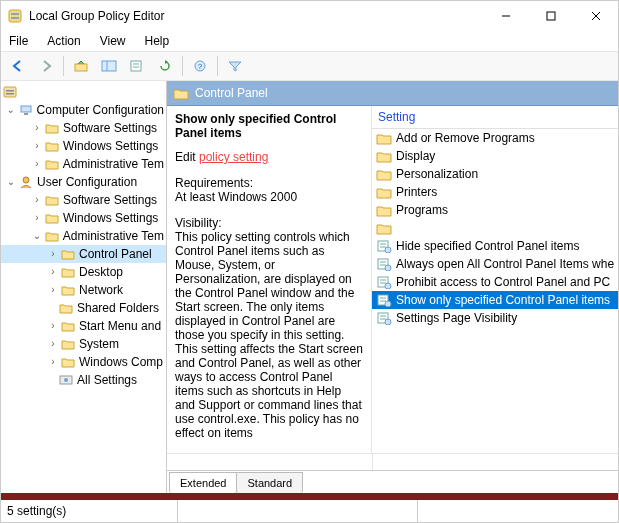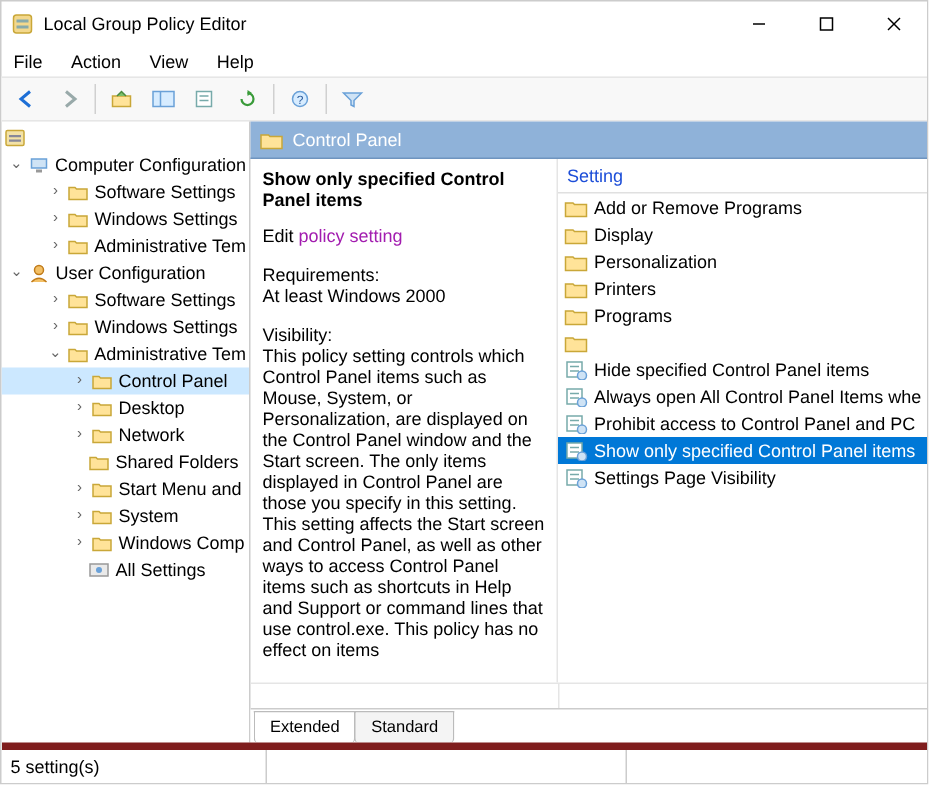--- a/index.html
+++ b/index.html
@@ -21,34 +21,34 @@
   .tree-row{display:flex;align-items:center;height:18px;white-space:nowrap;gap:2px}
   .tree-row.selected{background:#cce8ff}
   .tree-label{padding:0 2px}
   .exp{width:12px;text-align:center;color:#666;font-size:10px;line-height:12px}
   
   .right-pane{flex:1;display:flex;flex-direction:column;min-width:0}
   .pane-header{height:24px;background:#8fb2d9;color:#fff;display:flex;align-items:center;gap:6px;padding:0 6px;border-bottom:1px solid #6f94bf}
   .pane-body{flex:1;display:flex;min-height:0}
   .desc-col{width:205px;padding:6px 8px;overflow:auto;box-sizing:border-box;border-right:1px solid #e5e5e5}
   .desc-title{font-weight:bold;margin-bottom:10px}
-  .desc-link{color:#a21caf;cursor:pointer}
+  .desc-link{color:#ef4444;text-decoration:underline;cursor:pointer}
   .desc-label{margin-top:12px}
   .desc-text{margin-top:0}
   .list-col{flex:1;display:flex;flex-direction:column;overflow:hidden;min-width:0}
   .list-header{height:22px;border-bottom:1px solid #e0e0e0;display:flex;align-items:center;padding:0 6px;color:#1d4ed8}
   .list-body{flex:1;overflow-x:auto;overflow-y:hidden}
   .list-inner{min-width:420px}
   .list-row{display:flex;align-items:center;height:18px;gap:4px;padding:0 4px;white-space:nowrap}
   .list-row.selected{background:#0078d7;color:#fff}
   .tabs{height:22px;display:flex;align-items:flex-end;border-top:1px solid #ccc;padding-left:2px;background:#fff}
   .tab{height:20px;padding:0 10px;border:1px solid #bbb;border-bottom:none;border-radius:0 0 3px 3px;margin-right:-1px;display:flex;align-items:center;background:#f4f4f4;font-size:11px}
   .tab.active{background:#fff}
   
-  .statusbar{height:22px;border-top:5px solid #7f1d1d;display:flex;align-items:center}
+  .statusbar{height:22px;border-top:7px solid #7f1d1d;display:flex;align-items:center}
   .status-left{flex:0 0 164px;border-right:1px solid #ccc;padding:0 6px;height:100%;display:flex;align-items:center}
   .status-mid{flex:1;border-right:1px solid #ccc;height:100%}
   
   .hscroll-row{height:16px;display:flex;border-top:1px solid #e5e5e5}
   .fake-hscroll{flex:1;overflow-x:scroll}
   .fake-hscroll>div{width:600px;height:1px}
   svg{display:block}
 </style>
 </head>
 <body>

